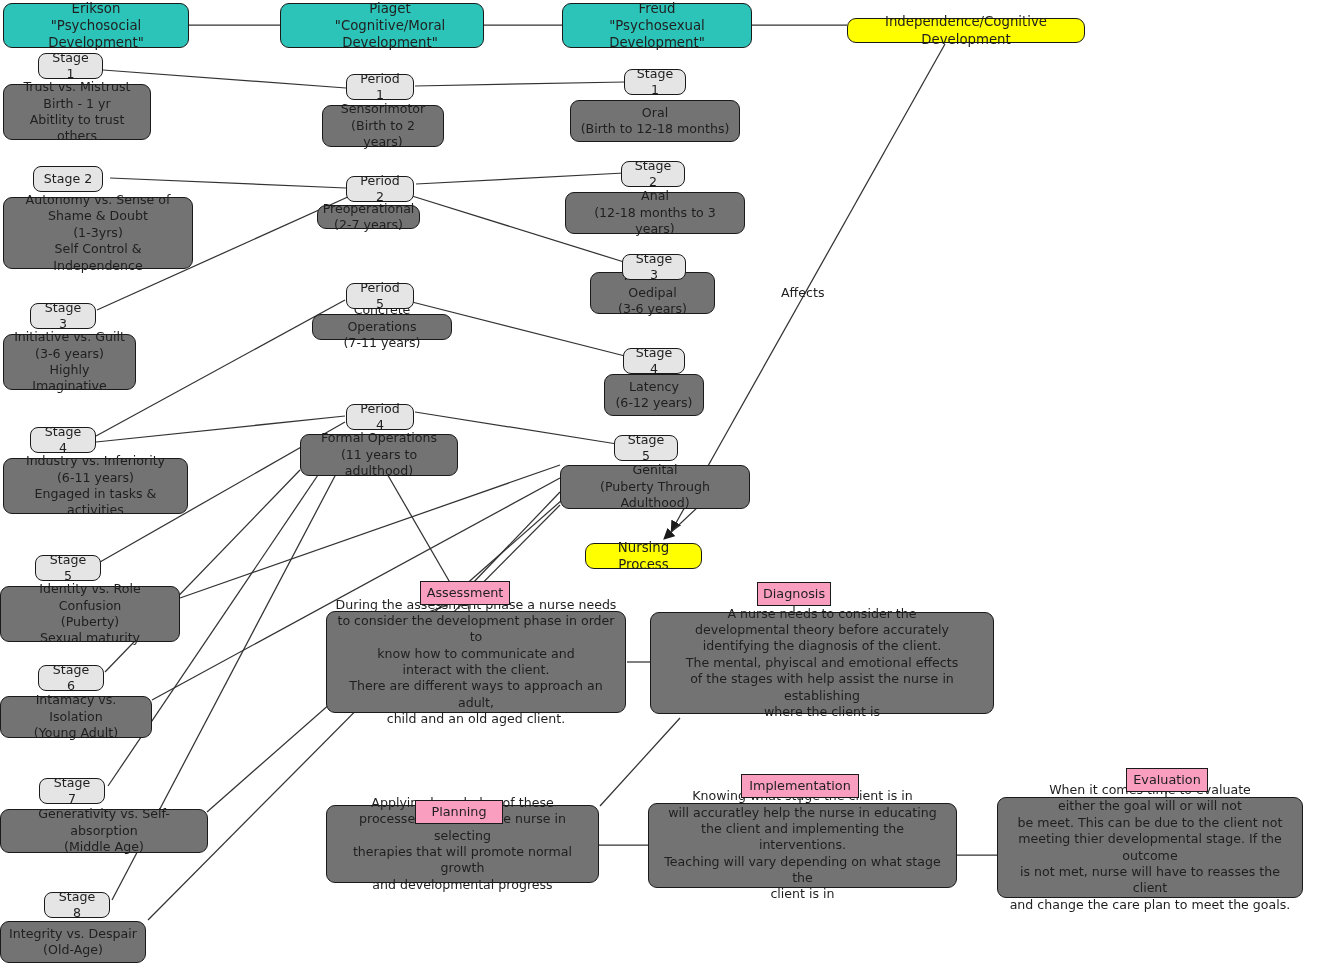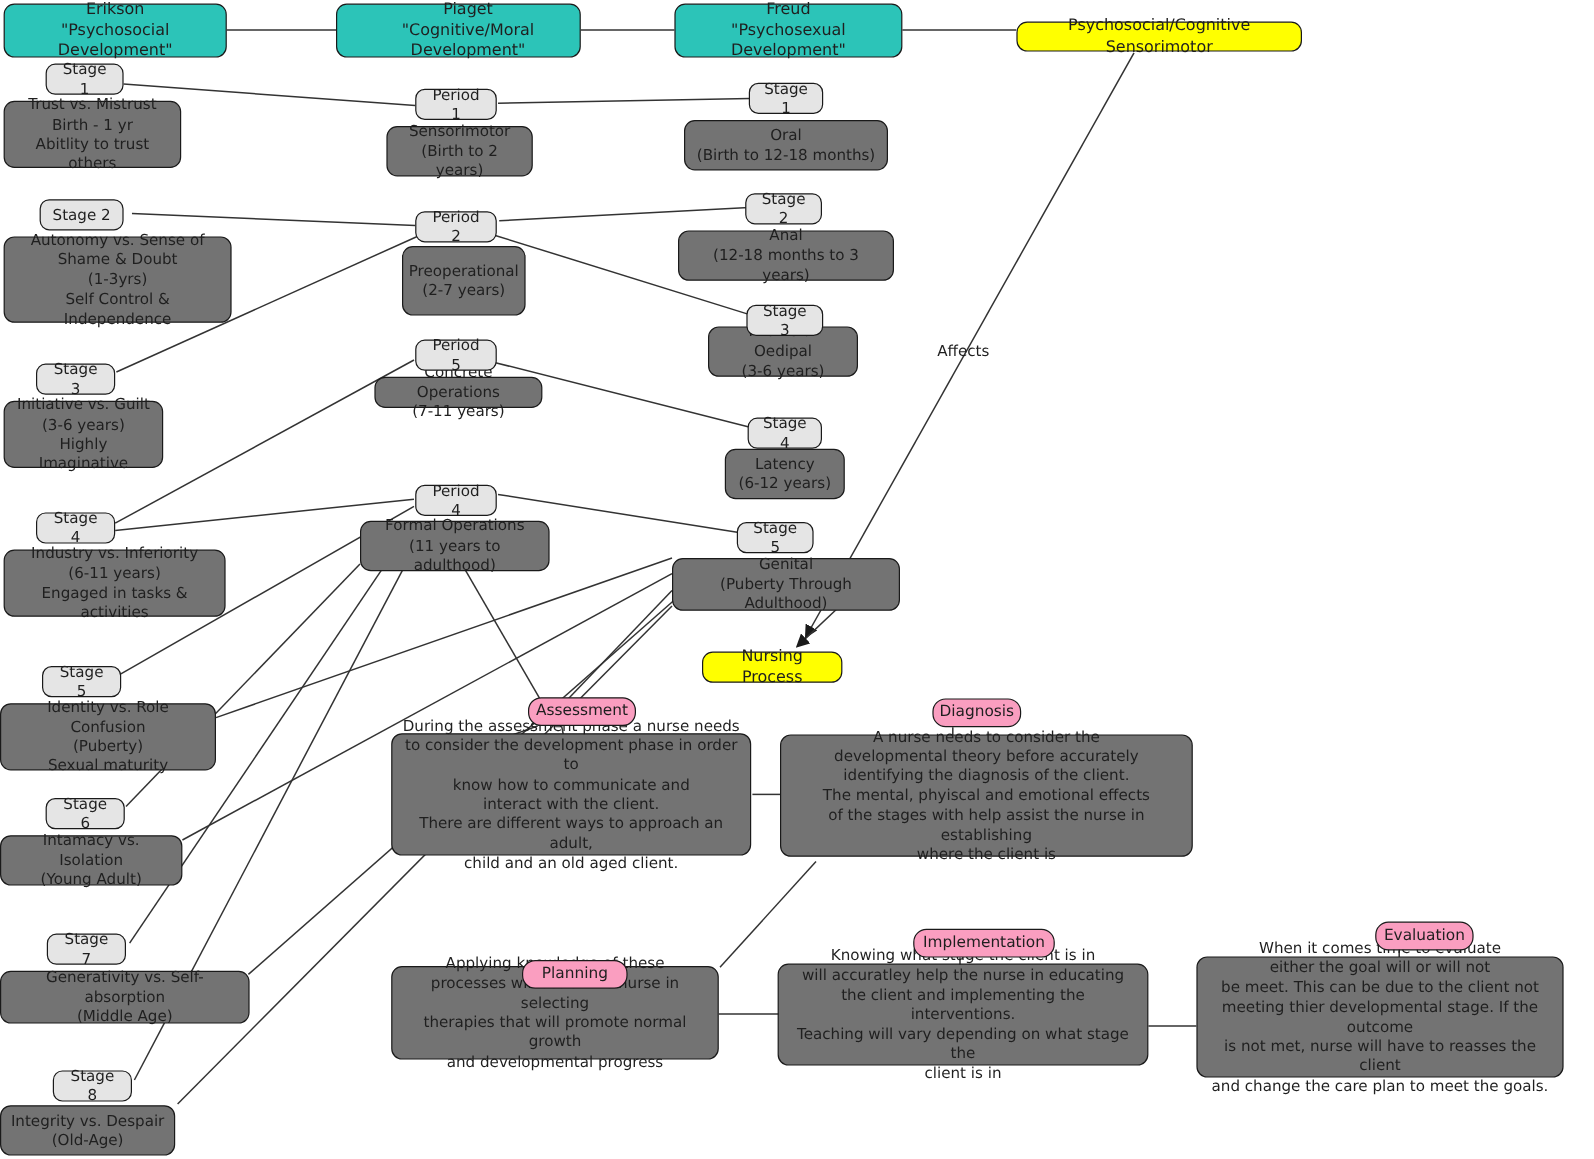--- a/index.html
+++ b/index.html
@@ -7,21 +7,21 @@
        font-family:"DejaVu Sans","Liberation Sans",sans-serif;
        -webkit-font-smoothing:antialiased;}
   #canvas{position:absolute;left:0;top:0;width:1328px;height:966px;}
   svg.lines{position:absolute;left:0;top:0;width:1328px;height:966px;pointer-events:none;}
   .node{position:absolute;box-sizing:border-box;display:flex;align-items:center;
         justify-content:center;text-align:center;border:1.3px solid #1a1a1a;
         color:#1f1f1f;line-height:1.30;white-space:pre-line;}
   .theory{background:#2cc4b8;border-radius:9px;font-size:13.3px;padding:4px 8px;}
   .goal{background:#ffff00;border-radius:9px;font-size:13.3px;padding:3px 8px;}
   .stage{background:#e5e5e5;border-radius:8px;font-size:12.6px;padding:2px 8px;z-index:4;}
-  .phase{background:#fa9ec0;border-radius:11px;font-size:12.8px;padding:2px 9px;z-index:4;margin-left:20px;}
+  .phase{background:#fa9ec0;border-radius:0;font-size:12.8px;padding:2px 9px;z-index:4;}
   .desc{background:#737373;border-radius:9px;font-size:12.6px;padding:5px 8px;z-index:3;}
   .edge-label{position:absolute;font-size:12.6px;color:#1f1f1f;background:transparent;z-index:5;}
 </style>
 </head>
 <body>
 
 <div id="canvas">
 
   <svg class="lines" viewBox="0 0 1328 966">
     <defs>
@@ -78,21 +78,21 @@
       <line x1="1166" y1="792" x2="1166" y2="800"></line>
     </g>
   </svg>
 
   <div class="node theory" style="left:3px;top:3px;width:186px;height:45px;">Erikson
 "Psychosocial Development"</div>
   <div class="node theory" style="left:280px;top:3px;width:204px;height:45px;padding-left:24px;">Piaget
 "Cognitive/Moral Development"</div>
   <div class="node theory" style="left:562px;top:3px;width:190px;height:45px;">Freud
 "Psychosexual Development"</div>
-  <div class="node goal" style="left:847px;top:18px;width:238px;height:25px;">Psychosocial/Cognitive Sensorimotor</div>
+  <div class="node goal" style="left:847px;top:18px;width:238px;height:25px;">Independence/Cognitive Development</div>
 
   <div class="edge-label" style="left:781px;top:285px;">Affects</div>
 
   <div class="node stage" style="left:38px;top:53px;width:65px;height:26px;">Stage 1</div>
   <div class="node desc" style="left:3px;top:84px;width:148px;height:56px;">Trust vs. Mistrust
 Birth - 1 yr
 Abitlity to trust others</div>
 
   <div class="node stage" style="left:33px;top:166px;width:70px;height:26px;">Stage 2</div>
   <div class="node desc" style="left:3px;top:197px;width:190px;height:72px;">Autonomy vs. Sense of
@@ -125,21 +125,21 @@
 
   <div class="node stage" style="left:44px;top:892px;width:66px;height:26px;">Stage 8</div>
   <div class="node desc" style="left:0px;top:921px;width:146px;height:42px;">Integrity vs. Despair
 (Old-Age)</div>
 
   <div class="node stage" style="left:346px;top:74px;width:68px;height:26px;">Period 1</div>
   <div class="node desc" style="left:322px;top:105px;width:122px;height:42px;">Sensorimotor
 (Birth to 2 years)</div>
 
   <div class="node stage" style="left:346px;top:176px;width:68px;height:26px;">Period 2</div>
-  <div class="node desc" style="left:335px;top:205px;width:103px;height:58px;">Preoperational
+  <div class="node desc" style="left:317px;top:205px;width:103px;height:24px;">Preoperational
 (2-7 years)</div>
 
   <div class="node stage" style="left:346px;top:283px;width:68px;height:26px;">Period 5</div>
   <div class="node desc" style="left:312px;top:314px;width:140px;height:26px;">Concrete Operations
 (7-11 years)</div>
 
   <div class="node stage" style="left:346px;top:404px;width:68px;height:26px;">Period 4</div>
   <div class="node desc" style="left:300px;top:434px;width:158px;height:42px;">Formal Operations
 (11 years to adulthood)</div>
 

